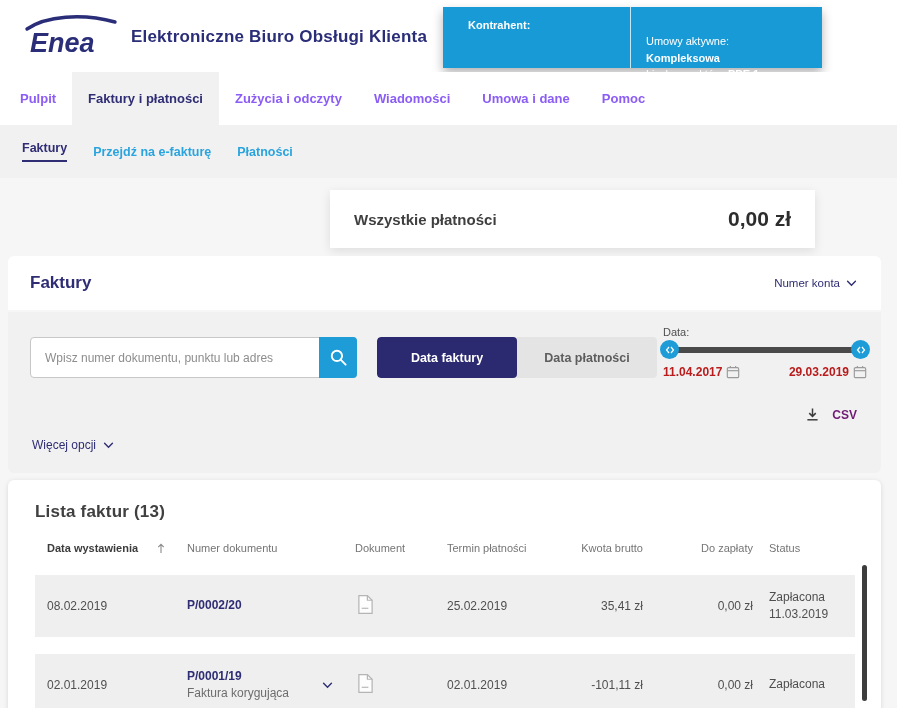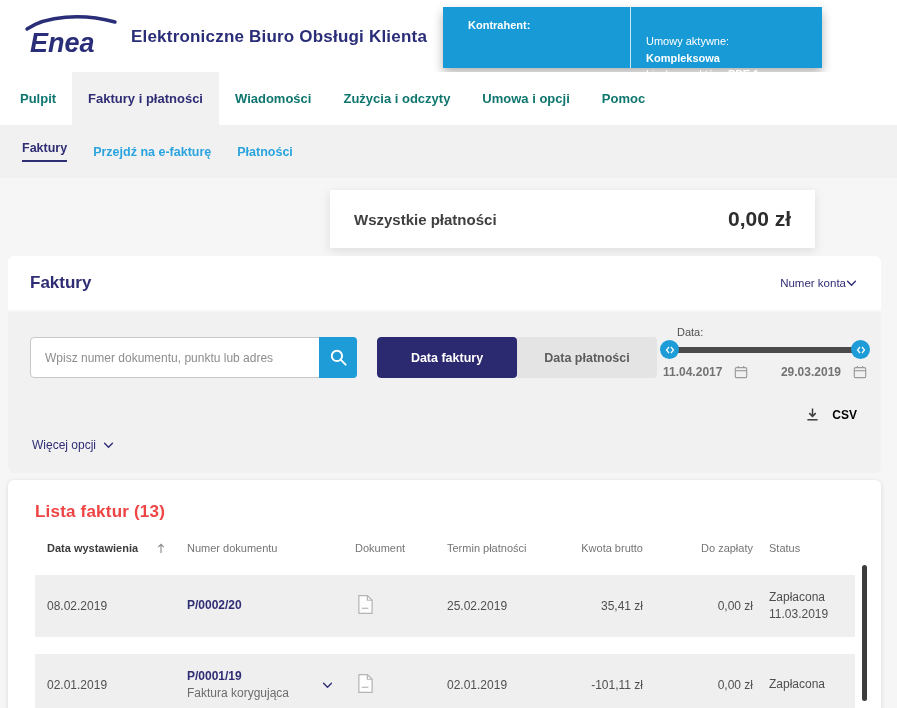--- a/index.html
+++ b/index.html
@@ -22,21 +22,21 @@
     position:absolute; left:443px; top:7px; width:379px; height:61px;
     background:#189ad6; color:#fff; display:flex;
     box-shadow:0 5px 10px rgba(0,0,0,.3);
   }
   .cb-left { width:187px; padding:12px 0 0 25px; font-size:11px; font-weight:bold; }
   .cb-right { flex:1; border-left:1px solid rgba(255,255,255,.75); padding:26px 0 0 15px; font-size:11px; line-height:1.5; }
   .cb-bold { font-weight:bold; }
 
   
   .nav { position:absolute; top:72px; left:0; right:0; height:53px; background:#fff; display:flex; padding-left:4px; }
-  .nav-item { display:flex; align-items:center; padding:0 16px; font-size:13px; font-weight:bold; color:#0f766e; cursor:pointer; white-space:nowrap; }
+  .nav-item { display:flex; align-items:center; padding:0 16px; font-size:13px; font-weight:bold; color:#8b5cf6; cursor:pointer; white-space:nowrap; }
   .nav-item.active { background:#f1f1f1; color:#2f2d74; }
 
   
   .subnav { position:absolute; top:125px; left:0; right:0; height:53px; background:#f1f1f1; display:flex; align-items:center; gap:26px; padding-left:22px; }
   .subnav-item { font-size:12.5px; font-weight:bold; color:#2aa4de; cursor:pointer; }
   .subnav-item.active { color:#2f2d74; padding-bottom:5px; border-bottom:2px solid #2f2d74; }
 
   
   .summary-card {
     position:absolute; left:330px; top:190px; width:485px; height:58px; background:#fff;
@@ -46,59 +46,59 @@
   .summary-label { font-size:15px; font-weight:bold; color:#3f3f3f; }
   .summary-amount { font-size:21px; font-weight:bold; color:#2d2d2d; }
 
   
   .section-head {
     position:absolute; left:8px; top:256px; width:873px; height:54px; background:#fff;
     border-radius:6px 6px 0 0; display:flex; align-items:center; justify-content:space-between;
     padding:0 24px 0 22px;
   }
   .section-title { font-size:17px; font-weight:bold; color:#2f2d74; }
-  .account-dd { display:flex; align-items:center; font-size:11.5px; color:#2f2d74; cursor:pointer; }
+  .account-dd { display:flex; align-items:center; gap:6px; font-size:11.5px; color:#2f2d74; cursor:pointer; }
 
   
   .filter-panel { position:absolute; left:8px; top:312px; width:873px; height:161px; background:#f1f1f1; border-radius:0 0 6px 6px; }
   .search-wrap { position:absolute; left:22px; top:25px; width:327px; height:41px; }
   .search-input {
     width:100%; height:100%; border:1px solid #c7c7c7; border-radius:4px; background:#fff;
     padding:0 46px 0 14px; font-size:12px; color:#444; font-family:"Liberation Sans",sans-serif; outline:none;
   }
   .search-input::placeholder { color:#8d8d8d; }
   .search-btn {
     position:absolute; right:0; top:0; width:38px; height:41px; background:#1e9cd7;
     border:none; border-radius:0 4px 4px 0; display:flex; align-items:center; justify-content:center; cursor:pointer;
   }
   .toggle-group { position:absolute; left:369px; top:25px; height:41px; display:flex; border-radius:4px; overflow:hidden; }
   .toggle-btn { width:140px; height:41px; border:none; font-size:12.5px; font-weight:bold; cursor:pointer; font-family:"Liberation Sans",sans-serif; }
   .toggle-btn.active { background:#2b2970; color:#fff; border-radius:4px; }
   .toggle-btn.inactive { background:#e4e4e4; color:#5d5d5d; }
 
   .slider-block { position:absolute; left:655px; top:14px; width:204px; }
-  .slider-label { font-size:11px; color:#4f4f4f; margin-left:14px; }
+  .slider-label { font-size:11px; color:#4f4f4f; }
   .slider-track { position:relative; margin-top:9px; height:6px; background:#4a4a4a; border-radius:3px; }
   .slider-handle {
     position:absolute; top:-7px; width:19px; height:19px; border-radius:50%; background:#1e9cd7;
     display:flex; align-items:center; justify-content:center; cursor:grab;
   }
   .slider-handle.left { left:-3px; } .slider-handle.right { right:-3px; }
   .slider-dates { display:flex; justify-content:space-between; margin-top:12px; }
-  .date-item { display:flex; align-items:center; gap:12px; font-size:12px; font-weight:bold; color:#737373; }
-
-  .csv-link { position:absolute; right:24px; top:95px; display:flex; align-items:center; gap:13px; font-size:12px; font-weight:bold; color:#000000; cursor:pointer; }
+  .date-item { display:flex; align-items:center; gap:4px; font-size:12px; font-weight:bold; color:#b91c1c; }
+
+  .csv-link { position:absolute; right:24px; top:95px; display:flex; align-items:center; gap:13px; font-size:12px; font-weight:bold; color:#701a75; cursor:pointer; }
   .more-options { position:absolute; left:24px; bottom:21px; display:flex; align-items:center; gap:7px; font-size:12px; color:#2f2d74; cursor:pointer; }
 
   
   .list-card {
     position:absolute; left:8px; top:480px; width:873px; height:300px; background:#fff;
     border-radius:6px; box-shadow:0 1px 5px rgba(0,0,0,.12); padding:22px 26px 0 27px;
   }
-  .list-title { font-size:17px; font-weight:bold; color:#ef4444; margin-bottom:16px; letter-spacing:.2px; }
+  .list-title { font-size:17px; font-weight:bold; color:#404040; margin-bottom:16px; letter-spacing:.2px; }
   .tgrid { display:grid; grid-template-columns:140px 168px 92px 130px 80px 110px auto; align-items:center; }
   .thead { height:20px; margin-bottom:6px; font-size:11px; color:#757575; }
   .th { padding-left:12px; }
   .th.sorted { font-weight:bold; color:#3c3c3c; display:flex; align-items:center; gap:19px; cursor:pointer; }
   .th.num { text-align:right; padding-left:0; padding-right:2px; }
   .th.status { padding-left:14px; }
 
   .inv-row { height:62px; background:#efefef; margin-bottom:8px;margin-top:17px; }
   .cell { font-size:12px; color:#4f4f4f; padding-left:12px; }
   .cell.num { text-align:right; padding-left:0; padding-right:2px; }
@@ -132,23 +132,23 @@
         <div>Umowy aktywne:</div>
         <div class="cb-bold">Kompleksowa</div>
         <div><span>Liczba punktów:</span> <span class="cb-bold">PPE 1</span></div>
       </div>
     </div>
   </div>
 
   <div class="nav">
     <div class="nav-item">Pulpit</div>
     <div class="nav-item active">Faktury i płatności</div>
+    <div class="nav-item">Zużycia i odczyty</div>
     <div class="nav-item">Wiadomości</div>
-    <div class="nav-item">Zużycia i odczyty</div>
-    <div class="nav-item">Umowa i opcji</div>
+    <div class="nav-item">Umowa i dane</div>
     <div class="nav-item">Pomoc</div>
   </div>
 
   <div class="subnav">
     <div class="subnav-item active">Faktury</div>
     <div class="subnav-item">Przejdź na e-fakturę</div>
     <div class="subnav-item">Płatności</div>
   </div>
 
   <div class="summary-card">

